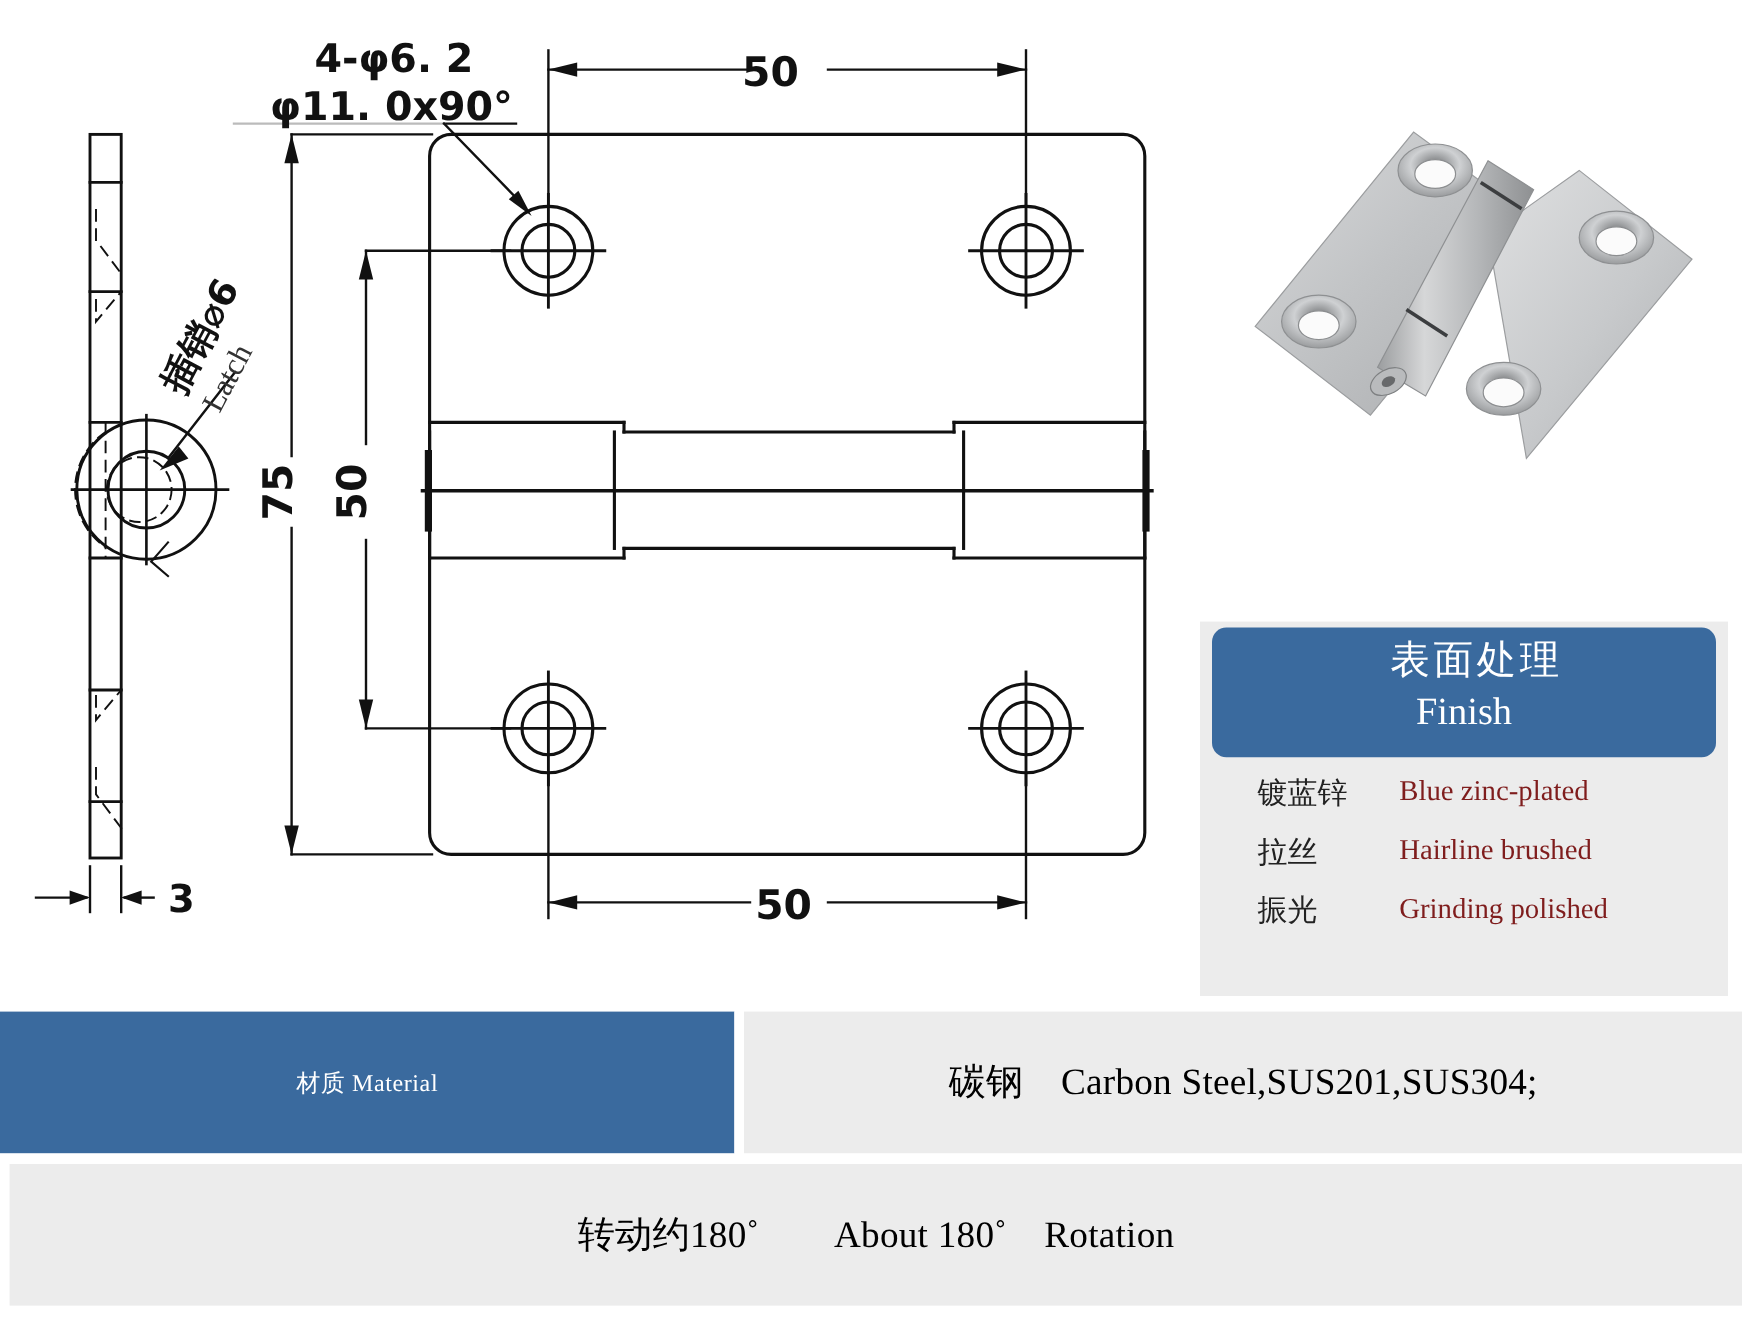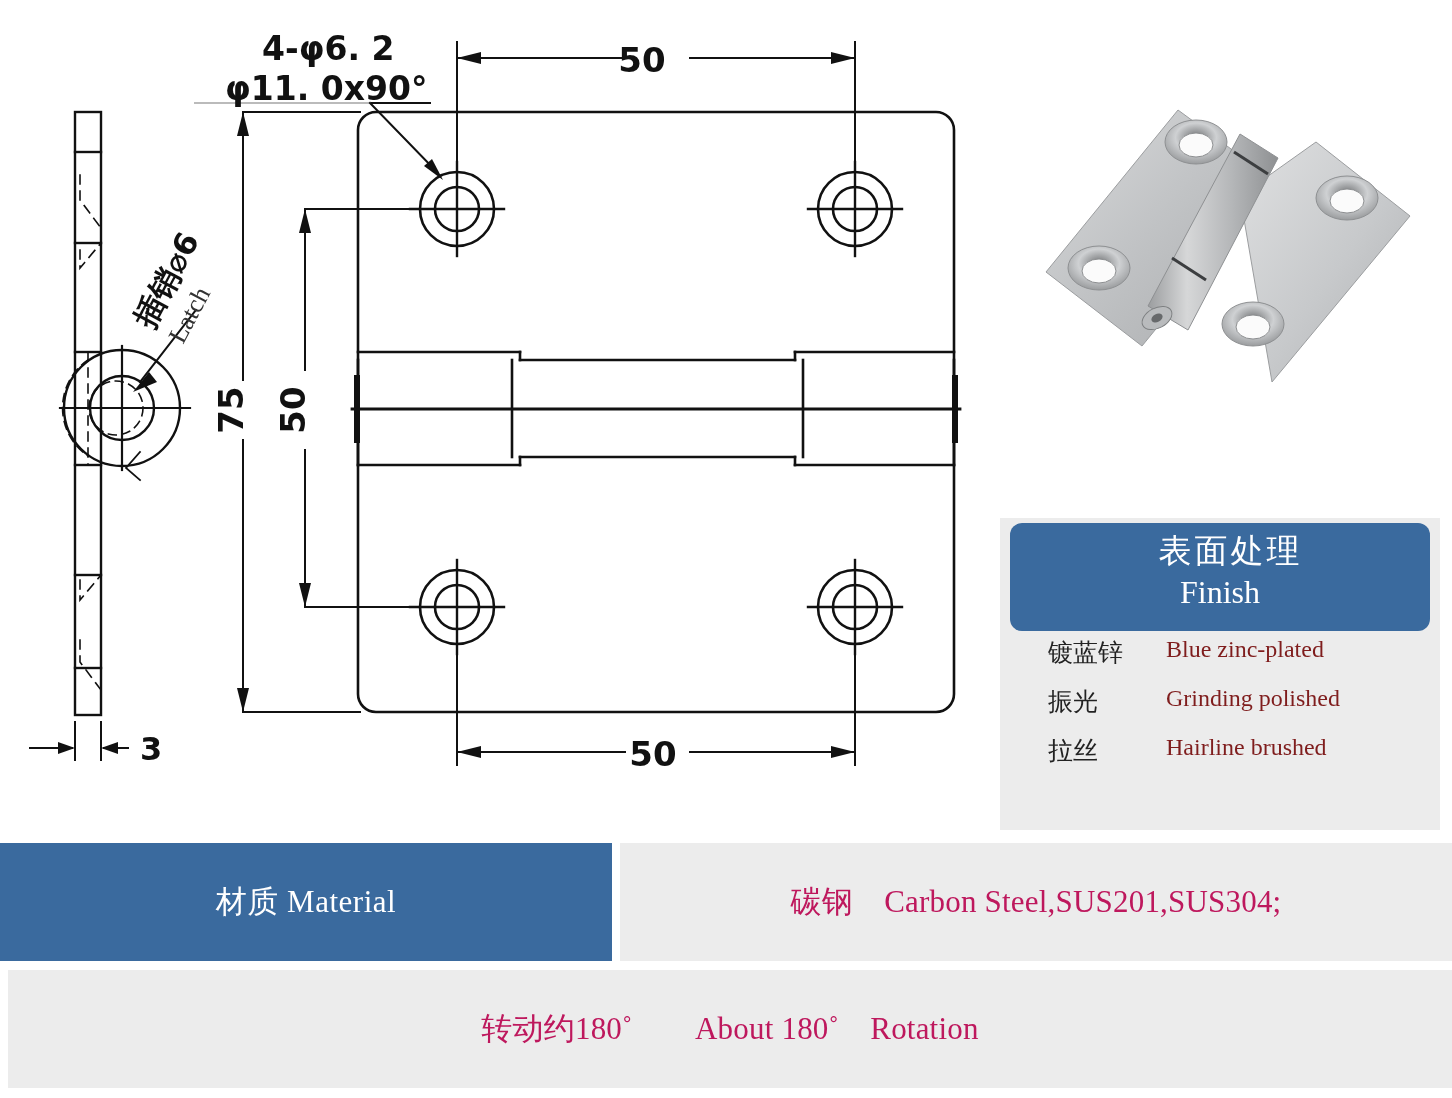--- a/index.html
+++ b/index.html
@@ -71,21 +71,21 @@
     line-height: 38px;
   }
   .finish-rows {
     position: absolute;
     left: 0;
     top: 118px;
     width: 440px;
   }
   .finish-row {
     display: flex;
-    align-items: flex-start;
+    align-items: center;
     height: 49px;
     padding-left: 48px;
     box-sizing: border-box;
   }
   .finish-row .f-cn {
     width: 118px;
     font-size: 25px;
     color: #222;
     white-space: nowrap;
   }
@@ -112,28 +112,28 @@
   }
   .spec-row.r0 { top: 0; }
   .spec-row.r1 { top: 127px; }
   .spec-label {
     width: 612px;
     background: #3a6a9e;
     color: #ffffff;
     display: flex;
     align-items: center;
     justify-content: center;
-    font-size: 31px;
+    font-size: 20px;
     letter-spacing: 0.5px;
   }
   .spec-gap { width: 8px; background: #ffffff; }
   .spec-value {
     flex: 1;
     background: #ececec;
-    color: #be185d;
+    color: #000000;
     display: flex;
     align-items: center;
     justify-content: center;
     font-size: 31px;
     letter-spacing: 0.2px;
   }
 </style>
 </head>
 <body>
 
@@ -379,26 +379,26 @@
     <div class="finish-head">
       <div class="cn">表面处理</div>
       <div class="en">Finish</div>
     </div>
     <div class="finish-rows">
       <div class="finish-row">
         <span class="f-cn">镀蓝锌</span>
         <span class="f-en">Blue zinc-plated</span>
       </div>
       <div class="finish-row">
+        <span class="f-cn">拉丝</span>
+        <span class="f-en">Hairline brushed</span>
+      </div>
+      <div class="finish-row">
         <span class="f-cn">振光</span>
         <span class="f-en">Grinding polished</span>
-      </div>
-      <div class="finish-row">
-        <span class="f-cn">拉丝</span>
-        <span class="f-en">Hairline brushed</span>
       </div>
     </div>
   </div>
 
   <div class="spec-table">
     <div class="spec-row r0">
       <div class="spec-label">材质 Material</div>
       <div class="spec-gap"></div>
       <div class="spec-value">碳钢　Carbon Steel,SUS201,SUS304;</div>
     </div>

